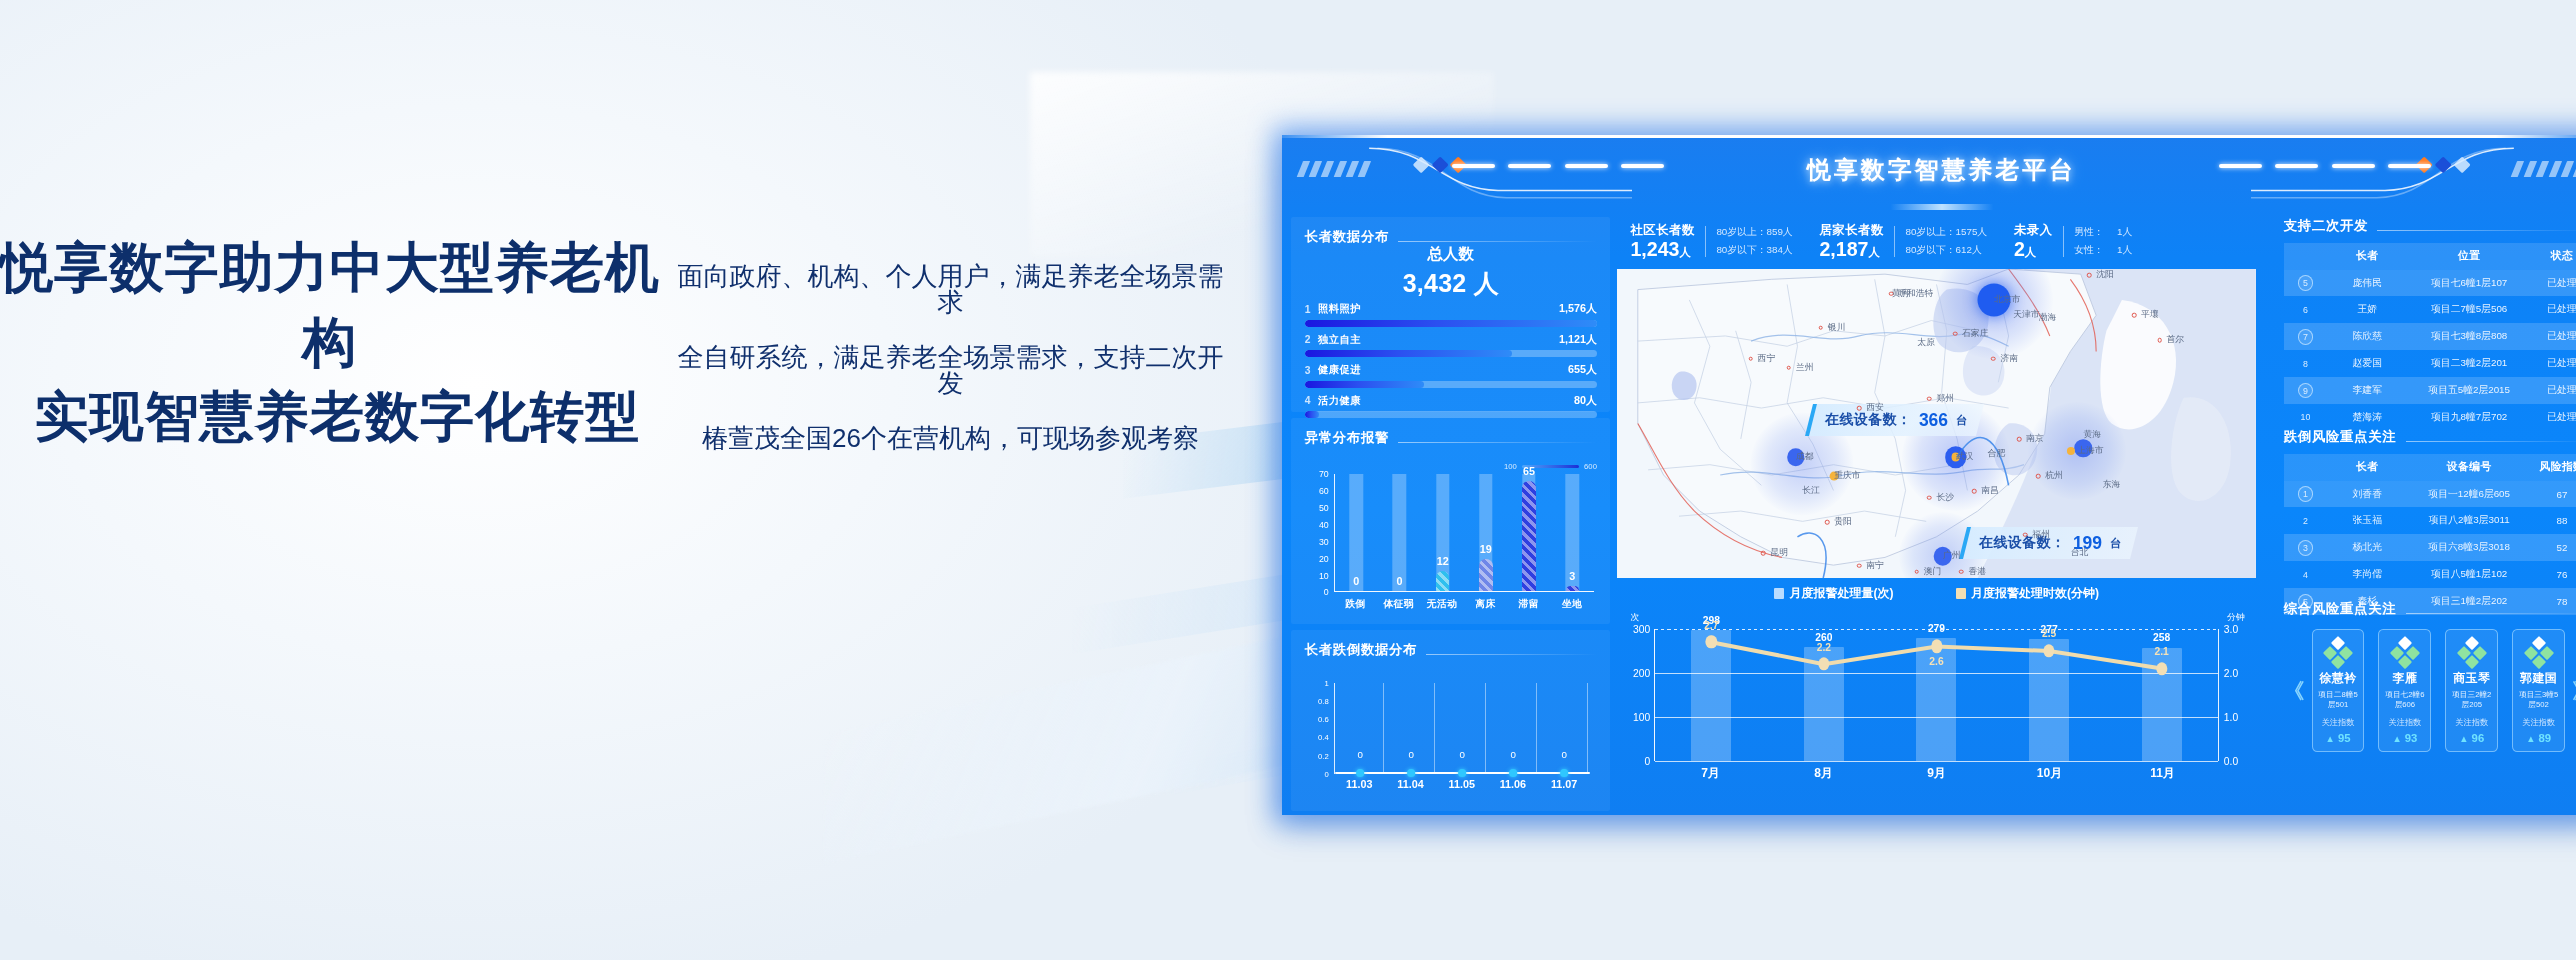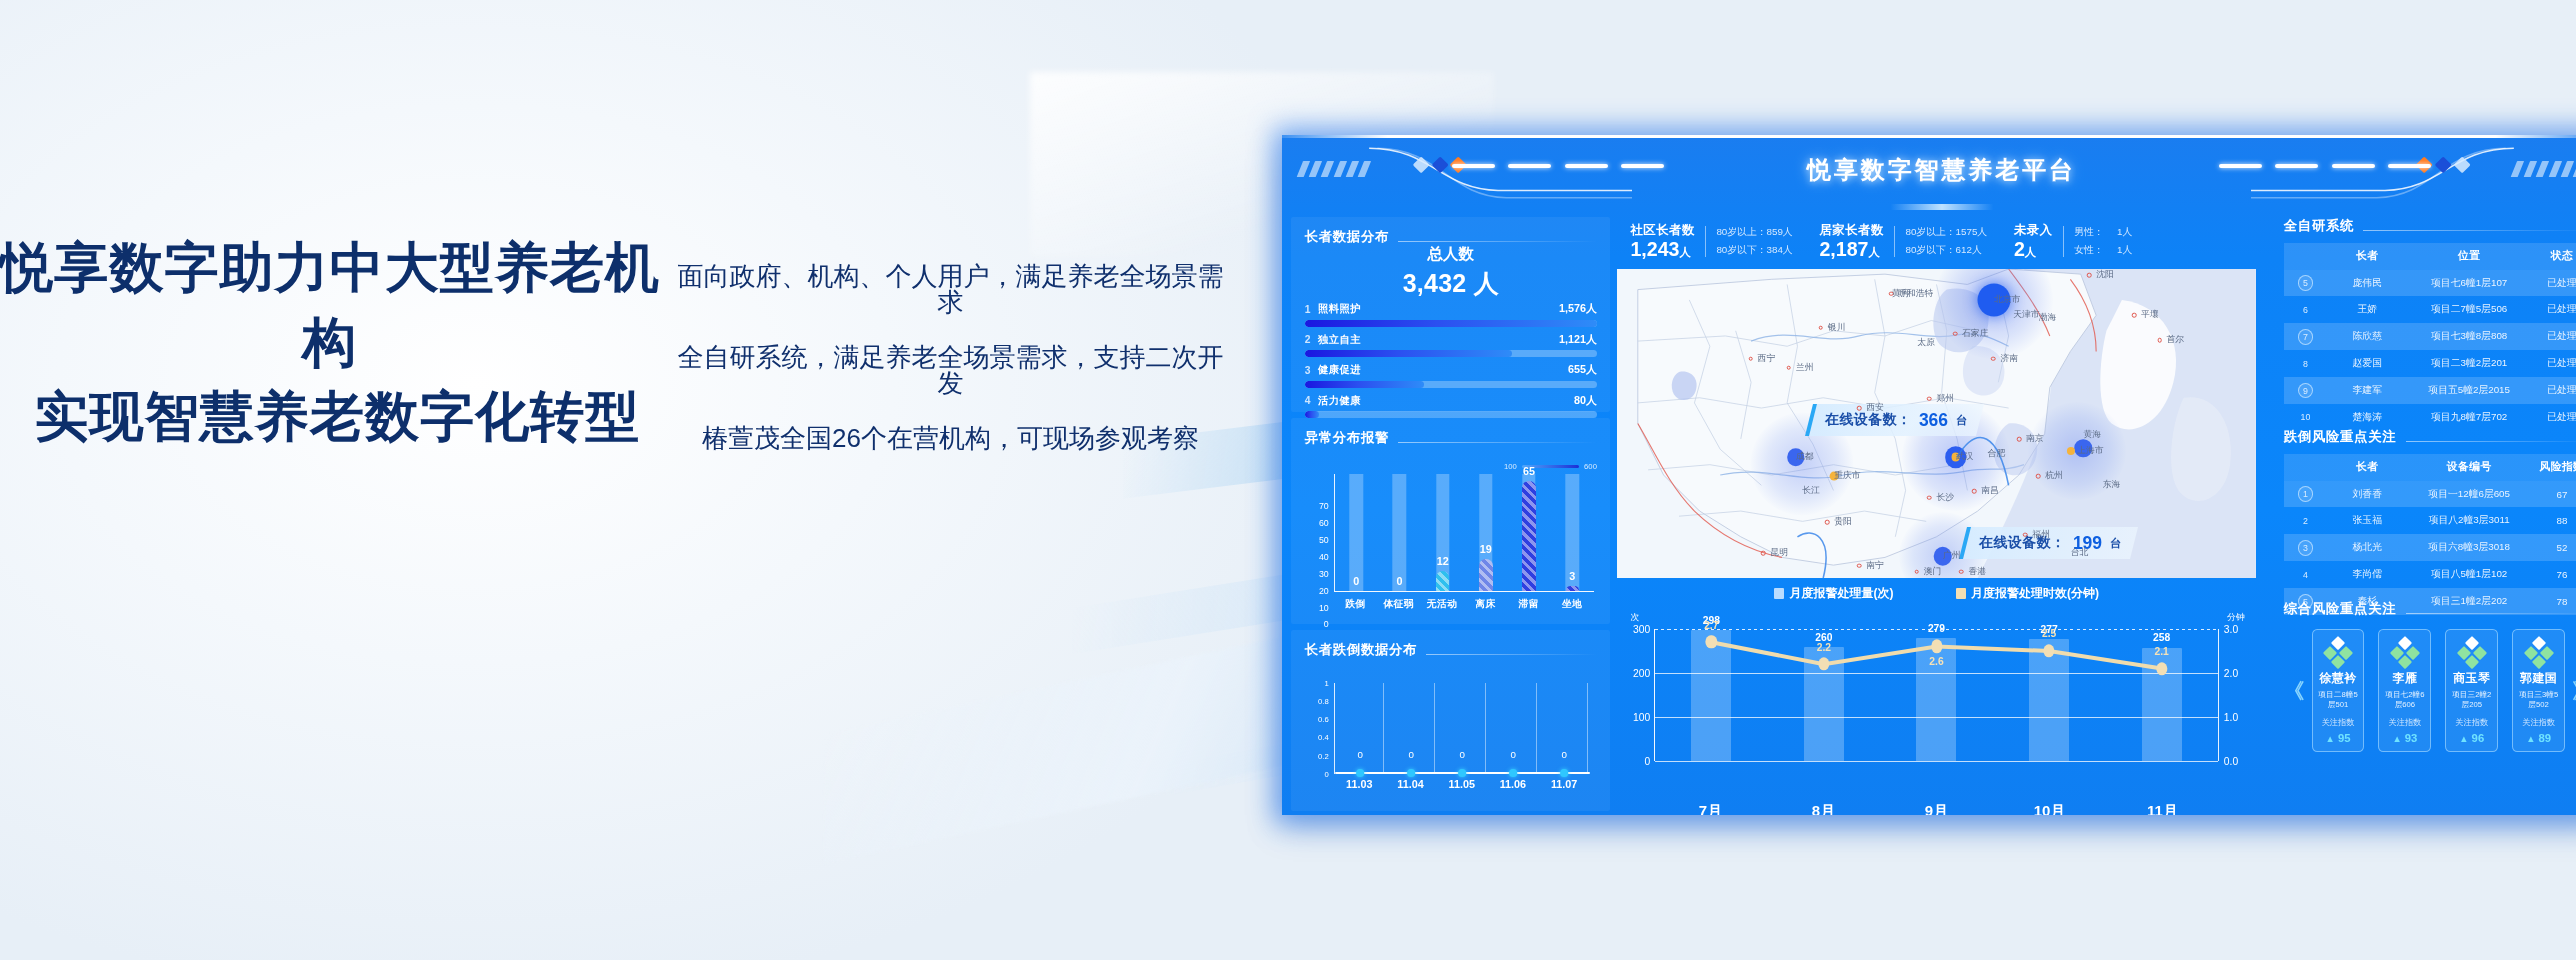--- a/index.html
+++ b/index.html
@@ -113,21 +113,21 @@
   .dist-fill{height:100%;border-radius:3.6px;
             background:linear-gradient(90deg,#1a17e0 0%,#2b4ff0 45%,#2e8cf8 100%);}
 
   
   .legend-grad{position:absolute;right:13.4px;top:44px;display:flex;align-items:center;gap:5.2px;
                font-size:7.7px;color:#d7ebff;}
   .grad-line{width:57px;height:3.6px;border-radius:2.1px;
              background:linear-gradient(90deg,rgba(180,220,255,.35),#1b2fd6);}
   .chart-ab{position:relative;margin-top:27px;height:138px;}
   .yax{position:absolute;left:0;top:0;width:24px;height:118px;}
-  .yax span{position:absolute;right:0;font-size:8.8px;color:#ffffff;transform:translateY(-50%);margin-top:32px;}
+  .yax span{position:absolute;right:0;font-size:8.8px;color:#ffffff;transform:translateY(-50%);}
   .ab-plot{position:absolute;left:29px;right:3.1px;top:0;height:118px;
            border-left:1px solid rgba(255,255,255,.9);border-bottom:1px solid rgba(255,255,255,.95);
            display:flex;align-items:flex-end;justify-content:space-around;}
   .ab-col{position:relative;width:17.5px;height:100%;display:flex;align-items:flex-end;justify-content:center;}
   .ab-track{position:absolute;left:50%;transform:translateX(-50%);bottom:0;width:13.4px;height:100%;
             background:rgba(255,255,255,.28);}
   .ab-fill{position:relative;width:13.4px;border-radius:6.7px 6.7px 1px 1px;
      background-image:repeating-linear-gradient(45deg,rgba(255,255,255,.45) 0 3.1px,rgba(255,255,255,0) 3.1px 6.7px);
      background-color:#2340e8;}
   .ab-num{position:absolute;left:50%;transform:translateX(-50%);font-size:10.8px;color:#ffffff;font-weight:bold;text-align:right;}
@@ -195,21 +195,21 @@
            border-left:1px solid rgba(255,255,255,.95);border-right:1px solid rgba(255,255,255,.9);}
   .bc-gl{position:absolute;left:0;right:0;height:1px;background:rgba(255,255,255,.75);}
   .bc-gl.dotted{background:repeating-linear-gradient(90deg,rgba(255,255,255,.85) 0 3.1px,rgba(255,255,255,0) 3.1px 6.2px);}
   .bc-bars{position:absolute;left:0;right:0;bottom:0;top:0;display:flex;align-items:flex-end;justify-content:space-around;}
   .bc-col{position:relative;width:40px;display:flex;justify-content:center;align-items:flex-end;height:100%;}
   .bc-bar{width:40px;background:rgba(255,255,255,.26);border-radius:1px 1px 0 0;}
   .bc-bnum{position:absolute;left:50%;transform:translateX(-50%);font-size:10.3px;font-weight:bold;color:#ffffff;}
   .bc-line-svg{position:absolute;left:0;top:0;overflow:visible;}
   .bc-lnum{position:absolute;transform:translate(-50%,-100%);font-size:10.3px;font-weight:bold;color:#f6e2b7;}
   .bc-xl{position:absolute;left:37px;right:37px;top:155px;display:flex;justify-content:space-around;}
-  .bc-xl span{width:40px;text-align:center;font-size:15px;font-weight:bold;color:#ffffff;margin-top:37px;}
+  .bc-xl span{width:40px;text-align:center;font-size:12px;font-weight:bold;color:#ffffff;}
 
   
   .col-r{position:absolute;right:8.2px;top:82px;width:309px;bottom:7.2px;}
   .rblk{position:absolute;left:0;width:309px;}
   .rb1{top:0;height:205px;}
   .rb2{top:211px;height:165px;}
   .rb3{top:383px;height:206px;}
 
   .tbl{margin-top:8.2px;width:100%;border-collapse:collapse;}
   .tbl th{font-size:10.8px;color:#ffffff;font-weight:bold;padding:6.2px 0;
@@ -722,21 +722,21 @@
             <span>11月</span>
           </div>
       </div>
     </div>
   </div>
 
   <div class="col-r">
 
     <div class="rblk rb1">
       <div class="t-row">
-        <div class="card-t">全自研系统</div>
+        <div class="card-t">支持二次开发</div>
         <div class="rule"></div>
       </div>
       <table class="tbl">
         <thead>
             <tr id="al-head">
               <th class="cw1"></th>
               <th class="cw2">长者</th>
               <th class="cw3">位置</th>
               <th class="cw4">状态</th>
             </tr>

